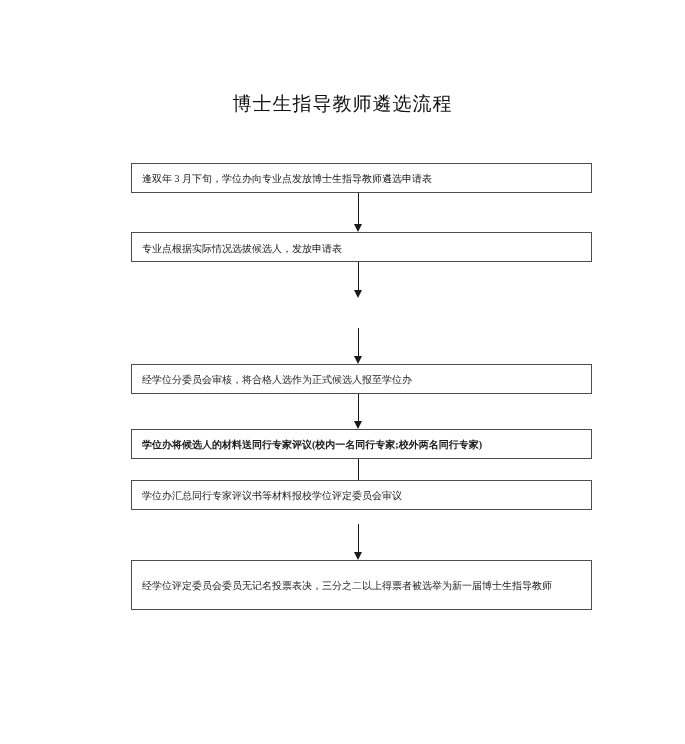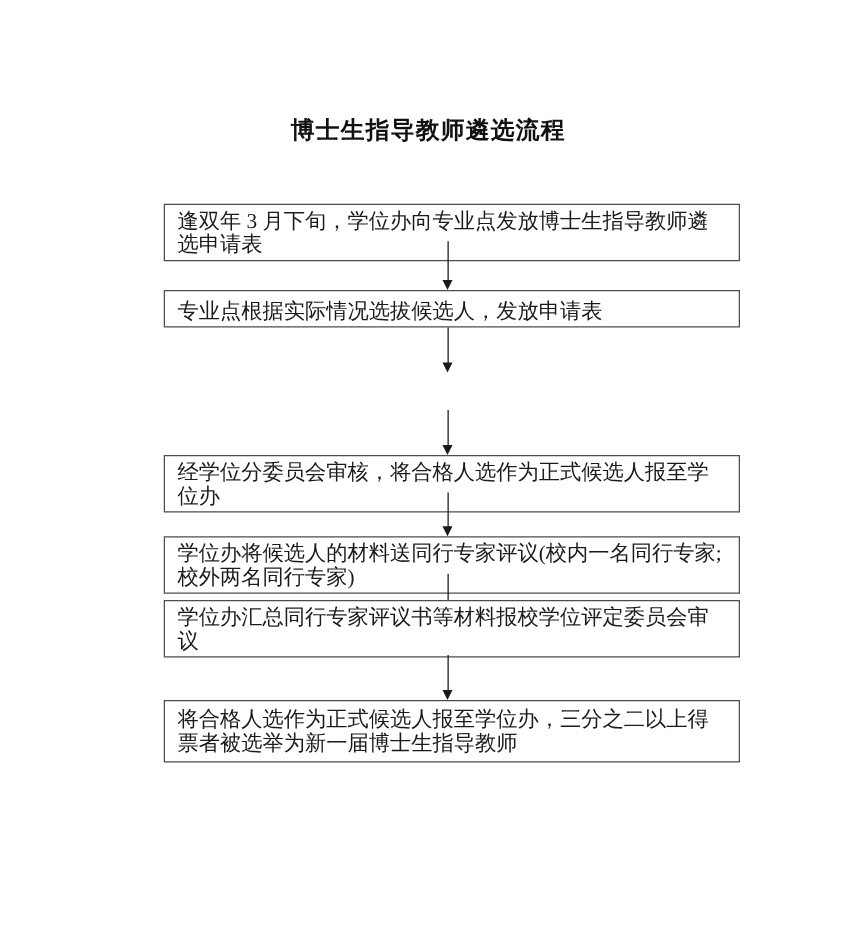--- a/index.html
+++ b/index.html
@@ -13,44 +13,44 @@
     color: #1a1a1a;
     overflow: hidden;
   }
   .doc-title {
     position: absolute;
     top: 91px;
     left: 0;
     width: 100%;
     text-align: center;
     font-size: 19px;
-    font-weight: bold;
+    font-weight: normal;
     letter-spacing: 1px;
     color: #111111;
   }
   .flow-box {
     position: absolute;
     left: 131px;
     width: 461px;
     min-height: 30px;
     border: 1px solid #4d4d4d;
     background: #ffffff;
     display: flex;
     align-items: center;
     padding: 3px 10px;
-    font-size: 17px;
+    font-size: 10px;
     line-height: 19px;
     color: #1a1a1a;
   }
   .flow-box.tall { min-height: 50px; }
   .box1 { top: 163px; }
   .box2 { top: 232px; align-items: flex-end; }
   .box3 { top: 298px; }
   .box4 { top: 364px; }
-  .box5 { top: 429px; }
+  .box5 { top: 429px; font-weight: bold; }
   .box6 { top: 480px; }
   .box7 { top: 560px; }
   .arrow {
     position: absolute;
     left: 354px;
     width: 9px;
   }
   .arrow .shaft {
     position: absolute;
     left: 4px;
@@ -128,16 +128,16 @@
   <div class="flow-box box6">
     <span>学位办汇总同行专家评议书等材料报校学位评定委员会审议</span>
   </div>
 
   <div class="arrow arr6">
     <div class="shaft"></div>
     <div class="head"></div>
   </div>
 
   <div class="flow-box box7 tall">
-    <span>将合格人选作为正式候选人报至学位办，三分之二以上得票者被选举为新一届博士生指导教师</span>
+    <span>经学位评定委员会委员无记名投票表决，三分之二以上得票者被选举为新一届博士生指导教师</span>
   </div>
 
 </div>
 
 </body></html>

